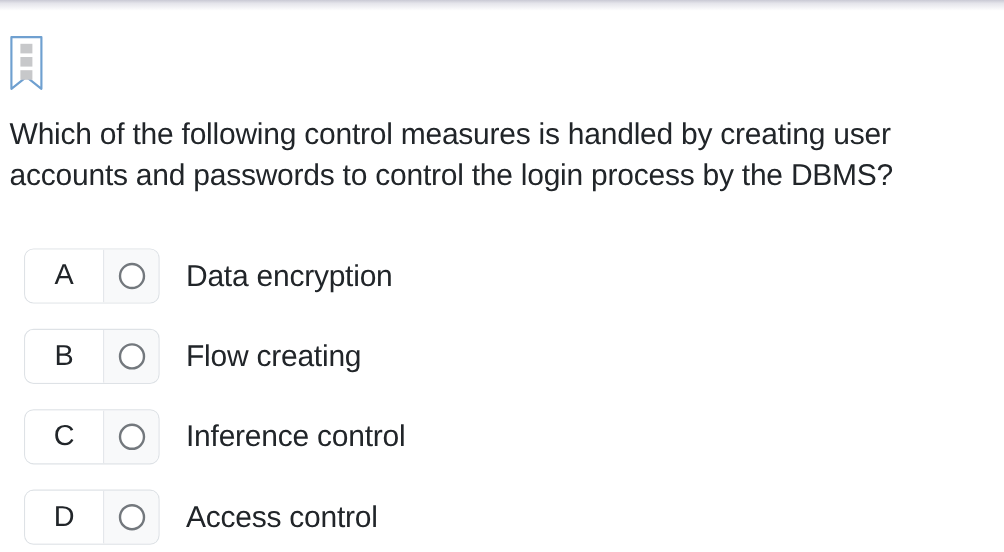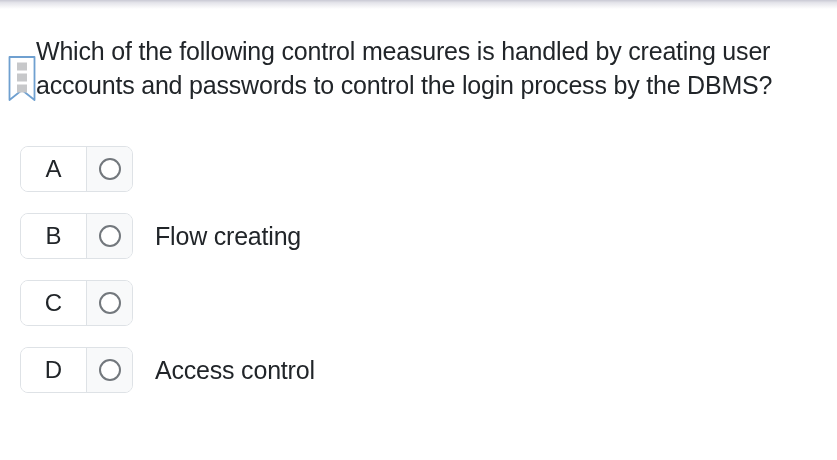--- a/index.html
+++ b/index.html
@@ -11,23 +11,24 @@
     position: relative;
   }
   .top-shadow {
     position: absolute;
     top: 0; left: 0; right: 0;
     height: 9px;
     background: linear-gradient(to bottom, #c9c9d4 0%, #e4e4ea 30%, #ffffff 100%);
   }
   .question-section {
     display: flex;
-    align-items: flex-end;
+    align-items: flex-start;
     padding: 30px 28px 0 8px;
-    gap: 0;
+    gap: 15px;
+    flex-direction: column;
   }
   .bookmark-wrap {
     width: 28px; height: 46px;
     flex-shrink: 0;
     cursor: pointer;
   }
   .question-text {
     margin-top: 4px;
     font-size: 25px;
     line-height: 34px;
@@ -104,39 +105,41 @@
 
 <div class="options-list">
 
   <div class="option-row">
     <div class="option-box">
       <div class="option-letter-cell">A</div>
       <div class="option-radio-cell">
         <span class="radio"></span>
       </div>
     </div>
+    <div class="option-label">Data encryption</div>
   </div>
 
   <div class="option-row">
     <div class="option-box">
       <div class="option-letter-cell">B</div>
       <div class="option-radio-cell">
         <span class="radio"></span>
       </div>
     </div>
     <div class="option-label">Flow creating</div>
   </div>
 
   <div class="option-row">
     <div class="option-box">
       <div class="option-letter-cell">C</div>
       <div class="option-radio-cell">
         <span class="radio"></span>
       </div>
     </div>
+    <div class="option-label">Inference control</div>
   </div>
 
   <div class="option-row">
     <div class="option-box">
       <div class="option-letter-cell">D</div>
       <div class="option-radio-cell">
         <span class="radio"></span>
       </div>
     </div>
     <div class="option-label">Access control</div>

